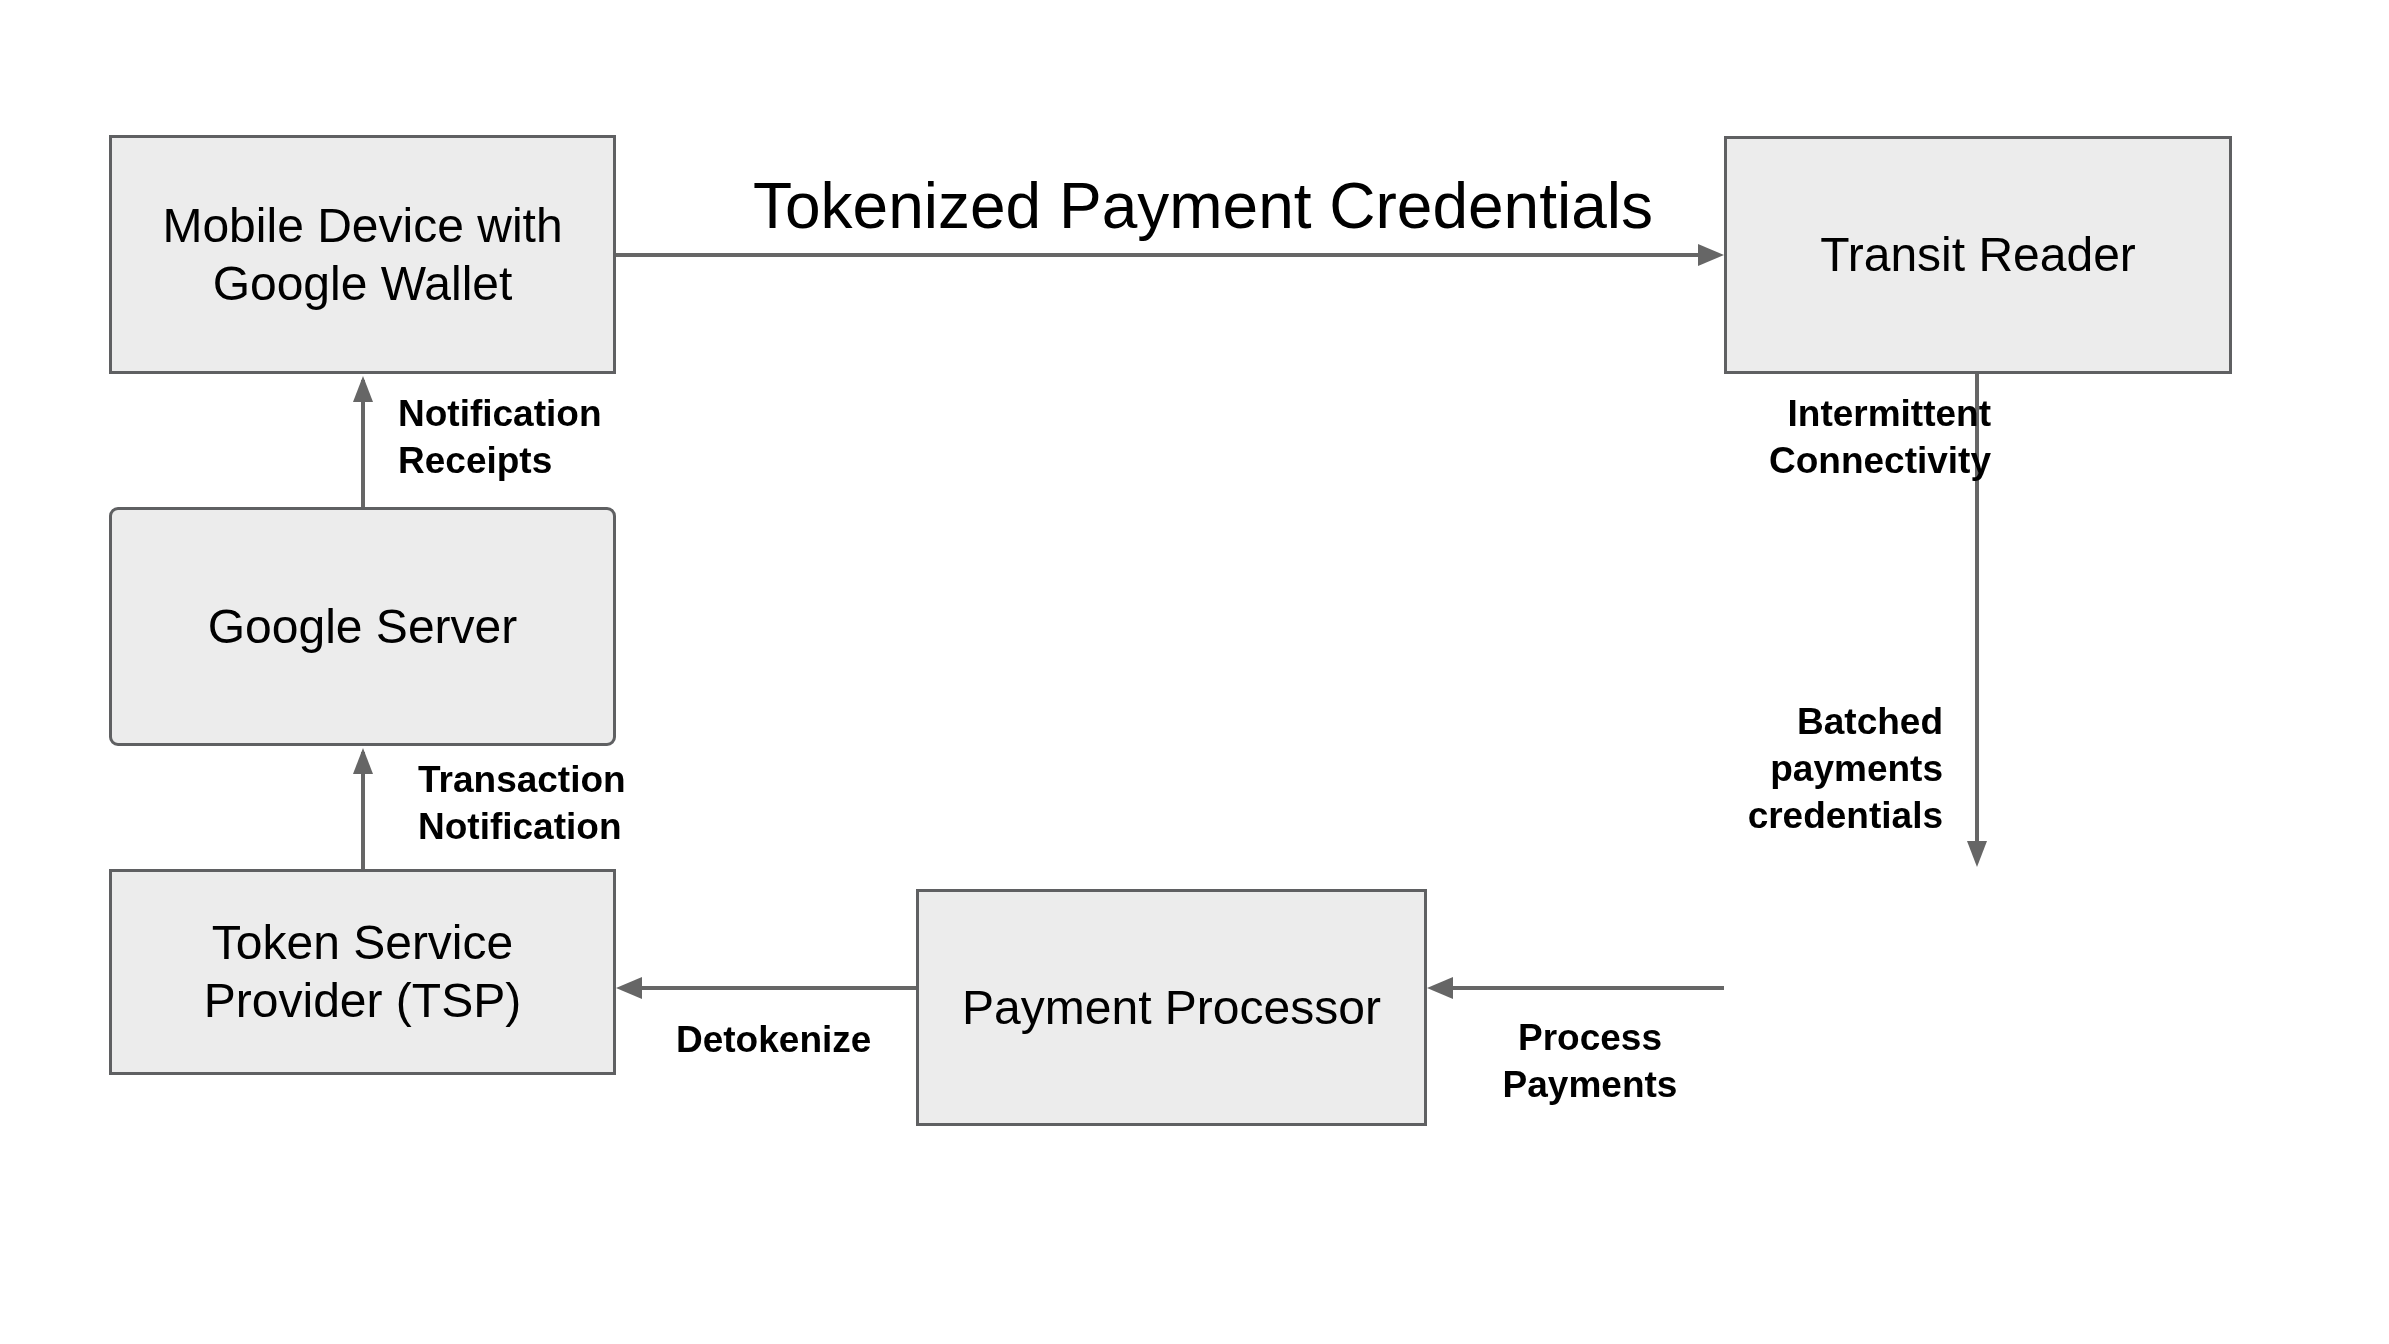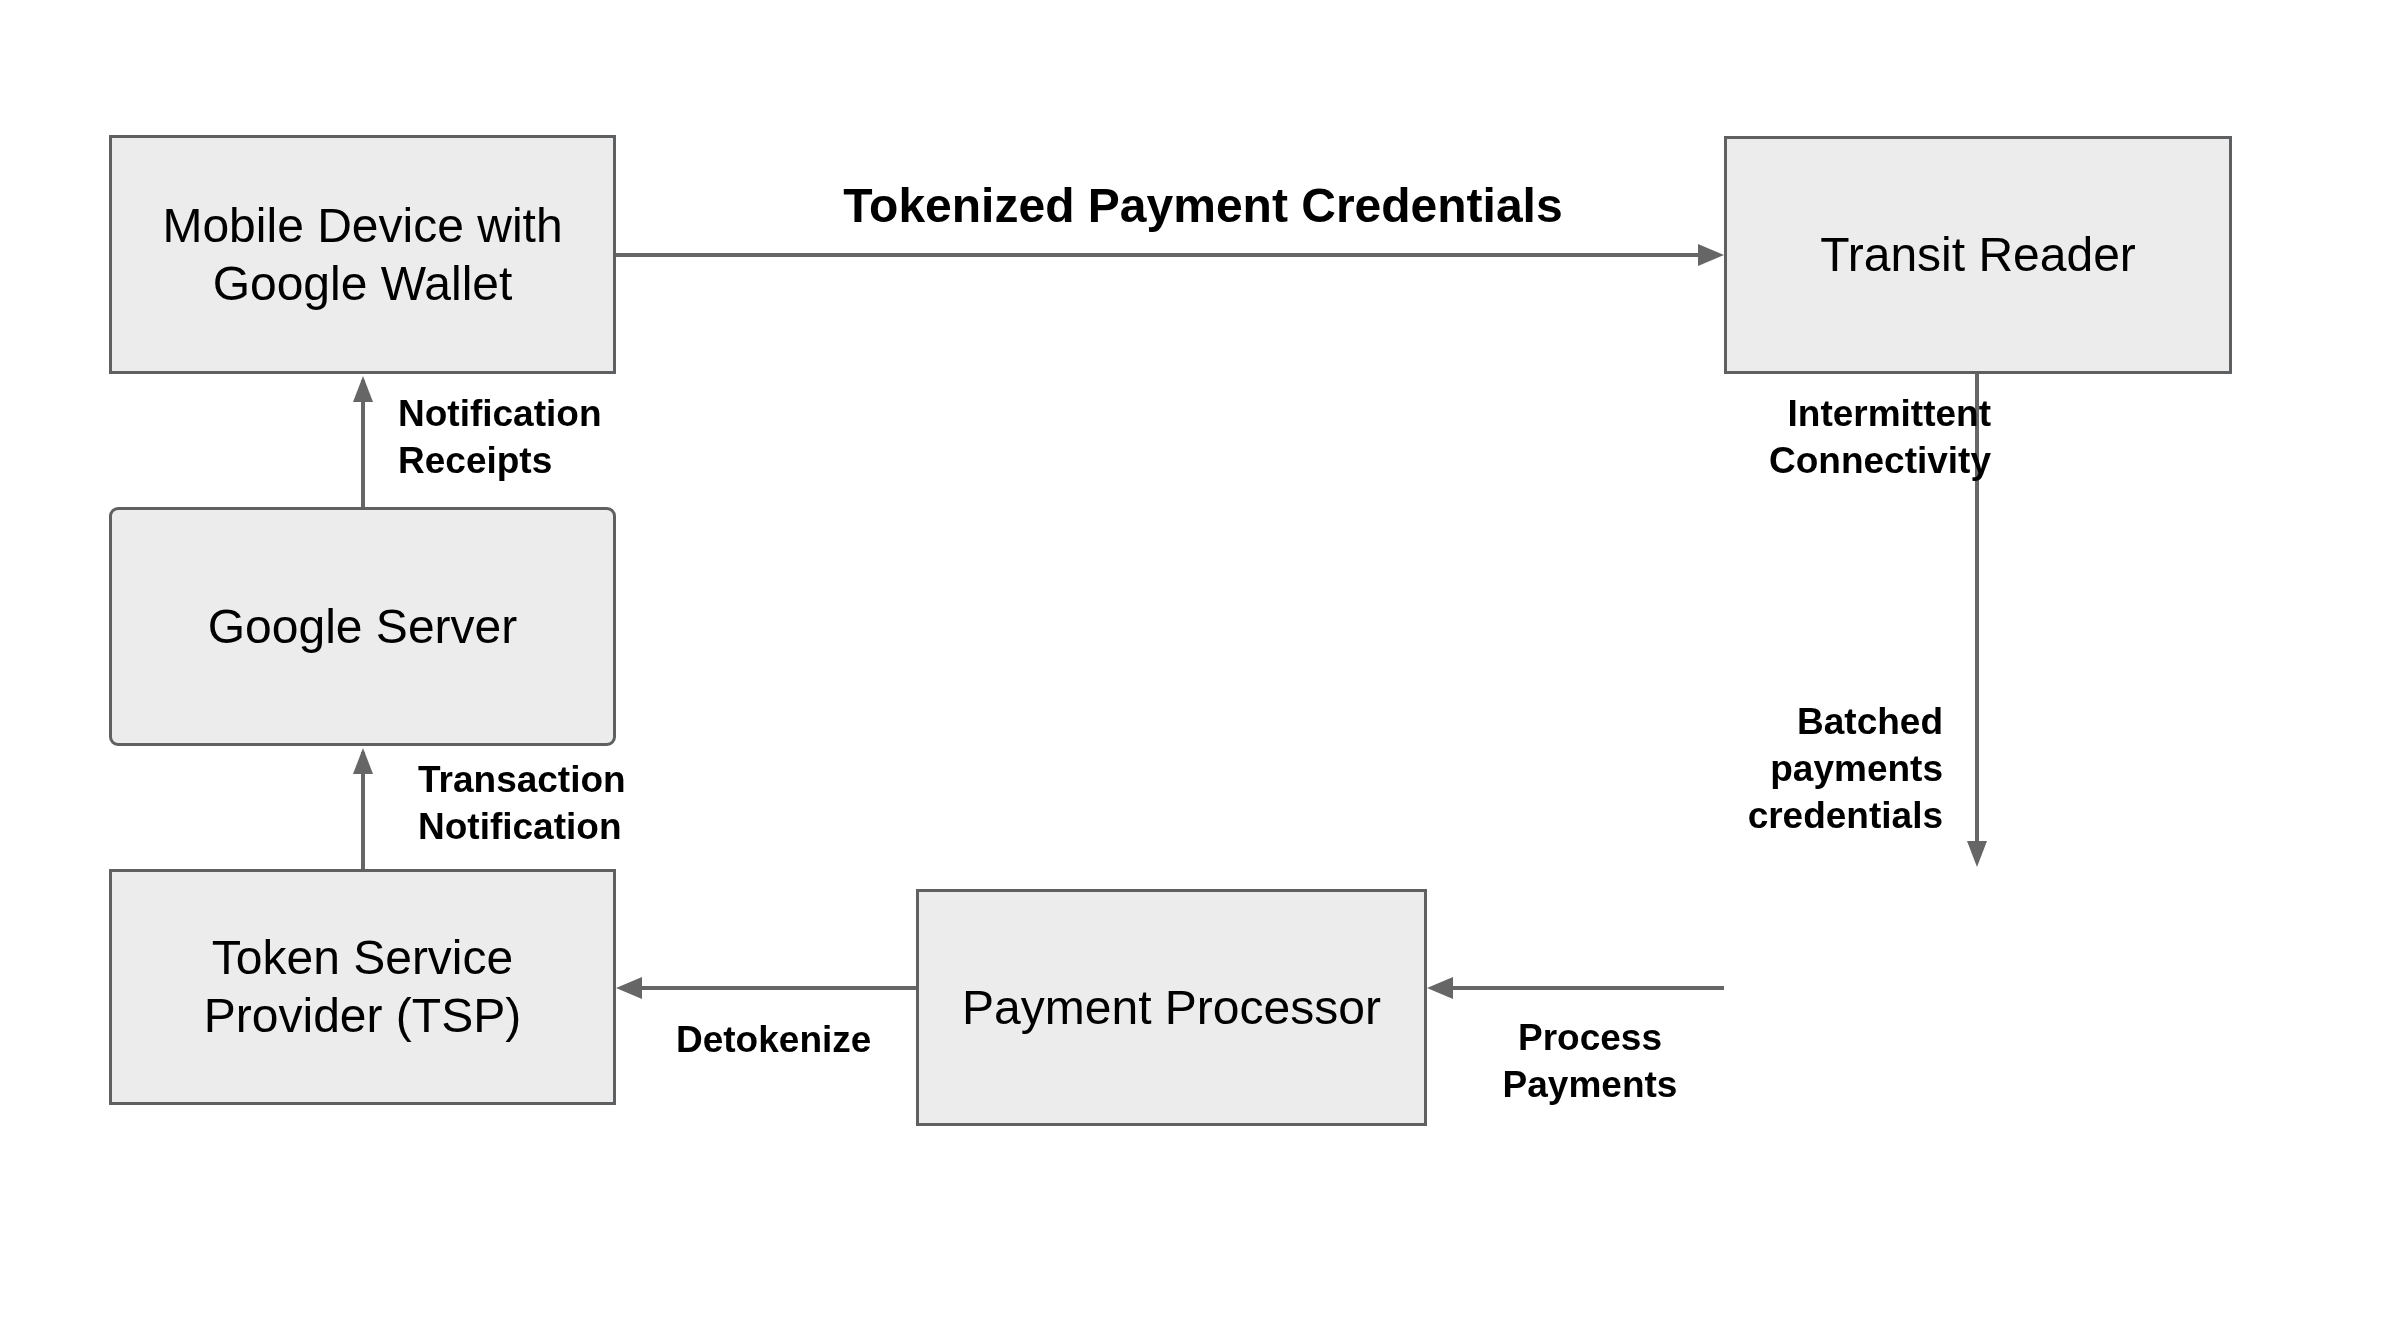--- a/index.html
+++ b/index.html
@@ -20,21 +20,21 @@
     font-size:48px;line-height:58px;color:#000000;
     white-space:pre-line;
   }
   .edge-label{
     position:absolute;
     font-size:37px;font-weight:bold;line-height:47px;
     color:#000000;white-space:pre-line;
   }
   .edge-title{
     position:absolute;
-    font-size:48px;font-weight:bold;line-height:52px;
+    font-size:64px;font-weight:normal;line-height:52px;
     color:#000000;text-align:center;white-space:pre-line;
   }
   .line{position:absolute;background:#666666;}
   .arrowhead{position:absolute;width:0;height:0;}
   .ah-right{border-top:11px solid transparent;border-bottom:11px solid transparent;border-left:26px solid #666666;}
   .ah-left{border-top:11px solid transparent;border-bottom:11px solid transparent;border-right:26px solid #666666;}
   .ah-up{border-left:10px solid transparent;border-right:10px solid transparent;border-bottom:26px solid #666666;}
   .ah-down{border-left:10px solid transparent;border-right:10px solid transparent;border-top:26px solid #666666;}
 </style>
 </head>
@@ -42,21 +42,21 @@
 
 <div id="canvas">
 
   <div class="node" style="left:109px;top:135px;width:507px;height:239px;">Mobile Device with
 Google Wallet</div>
 
   <div class="node" style="left:1724px;top:136px;width:508px;height:238px;">Transit Reader</div>
 
   <div class="node" style="left:109px;top:507px;width:507px;height:239px;border-radius:9px;">Google Server</div>
 
-  <div class="node" style="left:109px;top:869px;width:507px;height:236px;">Token Service
+  <div class="node" style="left:109px;top:869px;width:507px;height:206px;">Token Service
 Provider (TSP)</div>
 
   <div class="node" style="left:916px;top:869px;width:511px;height:237px;margin-top:20px;">Payment Processor</div>
 
 
   <div>
     <div class="line" style="left:616px;top:253px;width:1086px;height:4px;"></div>
     <div class="arrowhead ah-right" style="left:1698px;top:244px;"></div>
     <div class="edge-title" style="left:703px;top:180px;width:1000px;">Tokenized Payment Credentials</div>
   </div>

